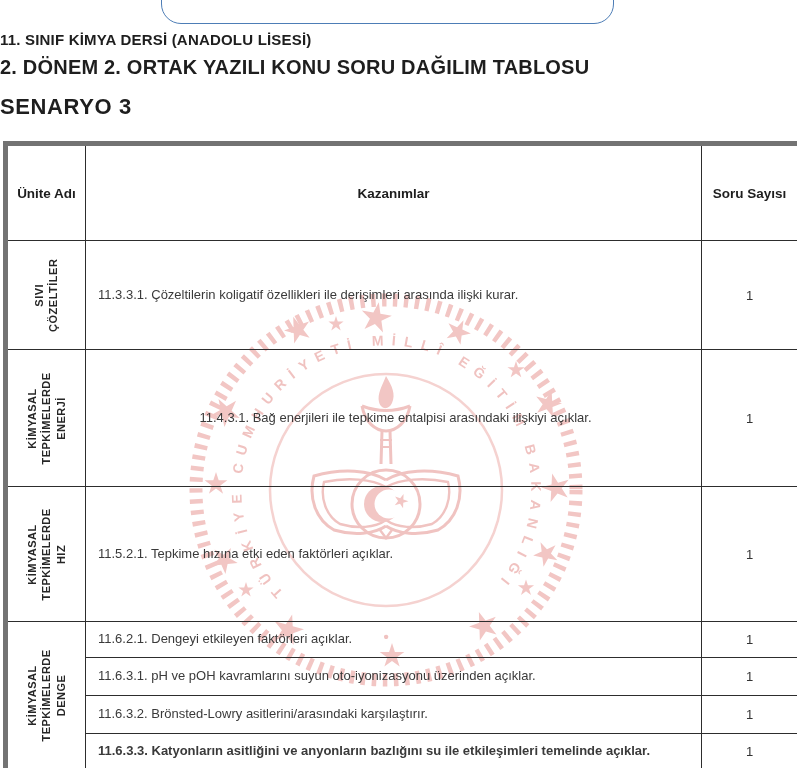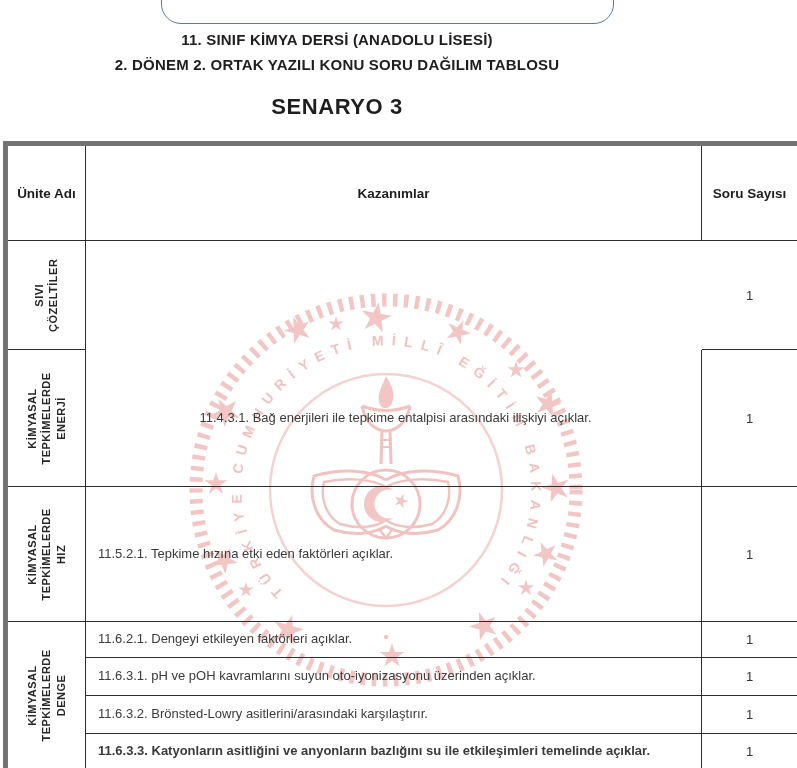--- a/index.html
+++ b/index.html
@@ -7,23 +7,23 @@
     width:797px;height:768px;position:relative;overflow:hidden;
     background:#ffffff;
     font-family:"Liberation Sans","DejaVu Sans",sans-serif;
   }
   
   .bracket{
     position:absolute;left:161px;top:-26px;width:451px;height:48px;
     border:1.6px solid #4d7db6;border-radius:20px;background:transparent;
   }
   
-  .title-line{position:absolute;left:0;width:658px;text-align:center;color:#1e1e1e;font-weight:bold;margin-left:8px;}
+  .title-line{position:absolute;left:0;width:658px;color:#1e1e1e;font-weight:bold;}
   .title-course{top:31px;font-size:15px;letter-spacing:0.2px;}
-  .title-exam{top:56px;font-size:15px;letter-spacing:0.2px;}
+  .title-exam{top:56px;font-size:20px;letter-spacing:0.2px;}
   .title-scenario{top:94px;font-size:22px;letter-spacing:0.6px;}
   
   .watermark{position:absolute;left:176px;top:280px;width:420px;height:420px;}
   
   .exam-table{
     position:absolute;left:3px;top:141px;width:789px;height:622px;
     border:5px solid #737373;background:transparent;
     display:grid;
     grid-template-columns:78px 616px 95px;
     grid-template-rows:95px 109px 137px 135px 36px 38px 38px 34px;
@@ -120,20 +120,23 @@
       <span>Kazanımlar</span>
     </div>
   <div class="cell th no-r" style="grid-row:1;grid-column:3;">
       <span>Soru Sayısı</span>
     </div>
 
   <div class="cell unit-cell" style="grid-row:2;grid-column:1;">
     <div class="unit-label">SIVI
 ÇÖZELTİLER</div>
   </div>
+  <div class="cell obj-cell" style="grid-row:2;grid-column:2;">
+    <span>11.3.3.1. Çözeltilerin koligatif özellikleri ile derişimleri arasında ilişki kurar.</span>
+  </div>
   <div class="cell cnt-cell no-r" style="grid-row:2;grid-column:3;">
     <span>1</span>
   </div>
 
   <div class="cell unit-cell" style="grid-row:3;grid-column:1;">
     <div class="unit-label">KİMYASAL
 TEPKİMELERDE
 ENERJİ</div>
   </div>
   <div class="cell obj-cell" style="grid-row:3;grid-column:2;justify-content:center;">

